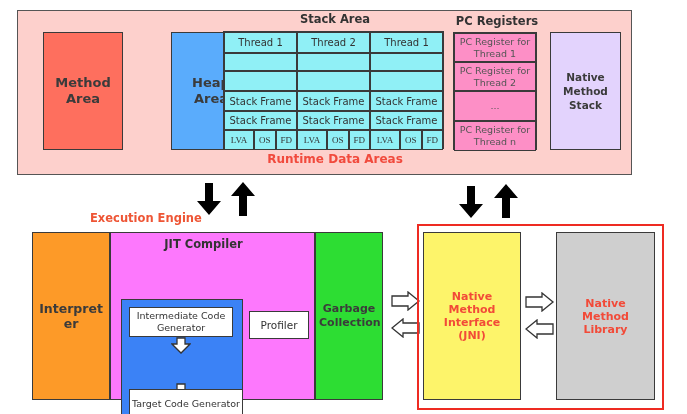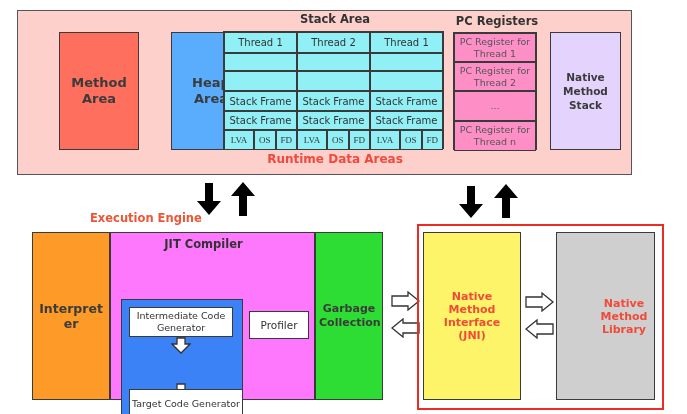--- a/index.html
+++ b/index.html
@@ -2,21 +2,21 @@
 <html><head>
 <meta charset="utf-8">
 <style>
   html, body { margin:0; padding:0; background:#ffffff; }
   body { width:687px; height:414px; position:relative; overflow:hidden;
          font-family:"DejaVu Sans", sans-serif; }
   .abs { position:absolute; box-sizing:border-box; }
   .box { border:1.5px solid #3a3a3a; display:flex; align-items:center; justify-content:center;
          text-align:center; font-weight:bold; color:#3b3b3b; }
   #runtime { left:17px; top:10px; width:615px; height:165px; background:#fdd0cc; border:1.5px solid #555; }
-  #method-area { left:43px; top:32px; width:80px; height:118px; background:#fe6f5e; font-size:13px; line-height:16px;margin-left:16px; }
+  #method-area { left:43px; top:32px; width:80px; height:118px; background:#fe6f5e; font-size:13px; line-height:16px; }
   #heap-area { left:131px; top:32px; width:80px; height:118px; background:#5aacfc; font-size:13px; line-height:16px;margin-left:40px; }
   #stack-title { left:220px; top:12px; width:230px; text-align:center; font-size:11.5px; font-weight:bold; color:#333; }
   #stack-grid { left:223px; top:31px; width:221px; height:118px; border:1.5px solid #3a3a3a; background:#90f0f6;
                 display:grid; grid-template-columns:1fr 1fr 1fr; grid-template-rows:21px 18px 20px 20px 19px 20px; }
   .cell { border:1px solid #3a3a3a; background:#90f0f6; font-size:10px; color:#333;
           display:flex; align-items:center; justify-content:center; box-sizing:border-box; white-space:nowrap; }
   .subcells { display:grid; grid-template-columns:30px 1fr 1fr; }
   .subcells .cell { font-size:9px;font-family:Liberation Serif, serif; }
   #pc-title { left:452px; top:14px; width:90px; text-align:center; font-size:11.5px; font-weight:bold; color:#333; }
   #pc-col { left:453px; top:32px; width:84px; height:118px; border:1.5px solid #3a3a3a; background:#fd8fc6;
@@ -29,21 +29,21 @@
   .arrow { position:absolute; }
   #interpreter { left:32px; top:232px; width:78px; height:168px; background:#fd9a28; font-size:12.5px; line-height:15px; }
   #jit { left:110px; top:232px; width:205px; height:168px; background:#fd78fd; border:1.5px solid #3a3a3a; }
   #jit-title { left:0; top:4px; width:185px; text-align:center; font-size:11.5px; font-weight:bold; color:#333; position:absolute; }
   #jit-inner { left:10px; top:22px; width:120px; height:138px; background:#3b82f6; border:1.5px solid #3a3a3a; position:absolute;margin-top:44px; }
   .wbox { position:absolute; background:#fff; border:1.5px solid #3a3a3a; font-size:9.5px; color:#333; text-align:center;
           display:flex; align-items:center; justify-content:center; line-height:12px; box-sizing:border-box; }
   #garbage { left:315px; top:232px; width:68px; height:168px; background:#2ddd33; font-size:11px; line-height:14px; }
   #native-outer { left:417px; top:224px; width:247px; height:186px; border:2.5px solid #ee2b22; }
   #jni { left:423px; top:232px; width:98px; height:168px; background:#fdf46a; color:#f24a38; font-size:11px; line-height:13px; }
-  #library { left:556px; top:232px; width:99px; height:168px; background:#cfcfcf; color:#f24a38; font-size:11px; line-height:13px;justify-content:flex-end; }
+  #library { left:556px; top:232px; width:99px; height:168px; background:#cfcfcf; color:#f24a38; font-size:11px; line-height:13px; }
 </style>
 </head>
 <body>
 
 <div class="abs" id="runtime"></div>
 <div class="abs box" id="method-area">
   <span style="width:60px">Method Area</span>
 </div>
 <div class="abs box" id="heap-area">
   <span style="width:50px">Heap Area</span>

